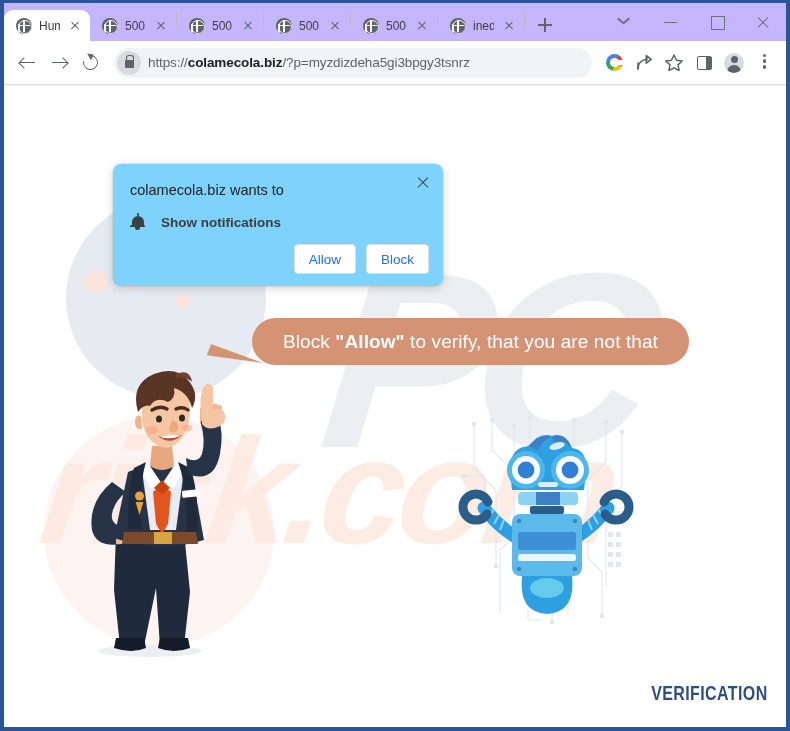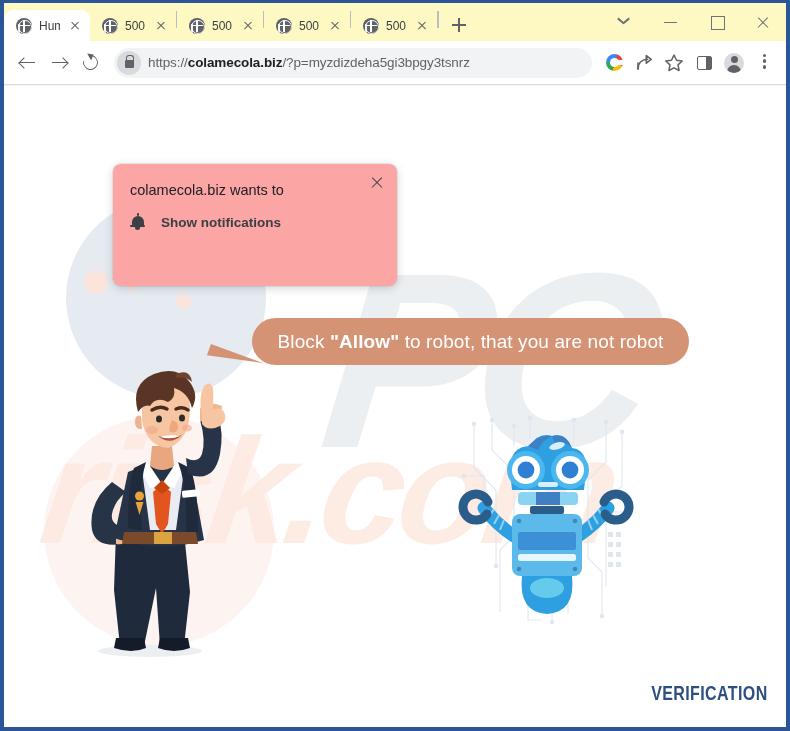--- a/index.html
+++ b/index.html
@@ -18,21 +18,21 @@
     background: #f1f3f4;
     border: 4px solid #2a5699;
     border-top-width: 3px;
   }
 
   
   #tabstrip {
     position: absolute;
     left: 0; top: 0;
     width: 782px; height: 38px;
-    background: #fef9c3;
+    background: #c4b5fd;
     display: flex;
     align-items: flex-end;
   }
   .tab {
     position: relative;
     height: 31px;
     display: flex;
     align-items: center;
     gap: 7px;
     padding: 0 7px 0 12px;
@@ -438,22 +438,22 @@
     color: #2d4e82;
     letter-spacing: .5px;
     transform: scaleX(.8);
     transform-origin: right center;
   }
 
   
   #permdialog {
     position: absolute;
     left: 109px; top: 78px;
-    width: 284px; height: 122px;
-    background: #fca5a5;
+    width: 330px; height: 122px;
+    background: #7dd3fc;
     border-radius: 8px;
     box-shadow: 0 2px 10px rgba(0,0,0,.18), 0 0 0 1px rgba(0,0,0,.05);
     z-index: 40;
   }
   #perm-title {
     position: absolute;
     left: 17px; top: 18px;
     font-size: 14.5px;
     color: #202124;
   }
@@ -584,20 +584,27 @@
 
     <div class="tab inactive">
       <span class="favicon">
           <i class="fav-bar"></i>
         </span>
       <span class="tab-title">500</span>
       <span class="tab-close"></span>
     </div>
     <span class="tab-sep"></span>
 
+    <div class="tab inactive">
+      <span class="favicon">
+          <i class="fav-bar"></i>
+        </span>
+      <span class="tab-title">ined</span>
+      <span class="tab-close"></span>
+    </div>
     <span class="tab-sep"></span>
 
     <div id="newtab"></div>
   </div>
 
   <div id="wincontrols">
     <div class="wc wc-chev"></div>
     <div class="wc wc-min"></div>
     <div class="wc wc-max"></div>
     <div class="wc wc-close"></div>
@@ -663,21 +670,21 @@
     <div id="halo">
       <span class="dot" style="left:58px;top:30px;width:34px;height:34px;"></span>
       <span class="dot" style="left:18px;top:72px;width:24px;height:24px;"></span>
       <span class="dot" style="left:60px;top:80px;width:12px;height:12px;"></span>
       <span class="dot" style="left:110px;top:96px;width:15px;height:15px;"></span>
     </div>
 
     <div id="bubble-tail"></div>
     <div id="bubble">
       <span id="bubble-text">
-        <span>Block </span><b>"Allow"</b><span> to robot, that you are not robot</span>
+        <span>Block </span><b>"Allow"</b><span> to verify, that you are not that</span>
       </span>
     </div>
 
     <svg id="man" viewBox="0 0 180 300">
       <ellipse cx="78" cy="289" rx="52" ry="6" fill="#e9ecef" opacity=".85"></ellipse>
 
       <path d="M44 170 L112 170 L118 230 L112 284 L88 284 L84 226 L72 284 L48 284 L42 228 Z" fill="#1f2a3c"></path>
       <path d="M44 276 L72 276 L74 286 Q60 292 42 286 Z" fill="#141c29"></path>
       <path d="M88 276 L116 276 L118 286 Q102 292 86 286 Z" fill="#141c29"></path>
 
@@ -822,16 +829,20 @@
     <div id="permdialog">
       <div id="perm-title">colamecola.biz wants to</div>
       <div id="perm-close"></div>
       <div id="perm-row">
         <span id="bell">
           <i class="bell-stem"></i>
             <i class="bell-base"></i>
         </span>
         <span id="perm-label">Show notifications</span>
       </div>
+      <div id="perm-actions">
+        <button class="permbtn">Allow</button>
+        <button class="permbtn">Block</button>
+      </div>
     </div>
 
   </div>
 </div>
 
 </body></html>

